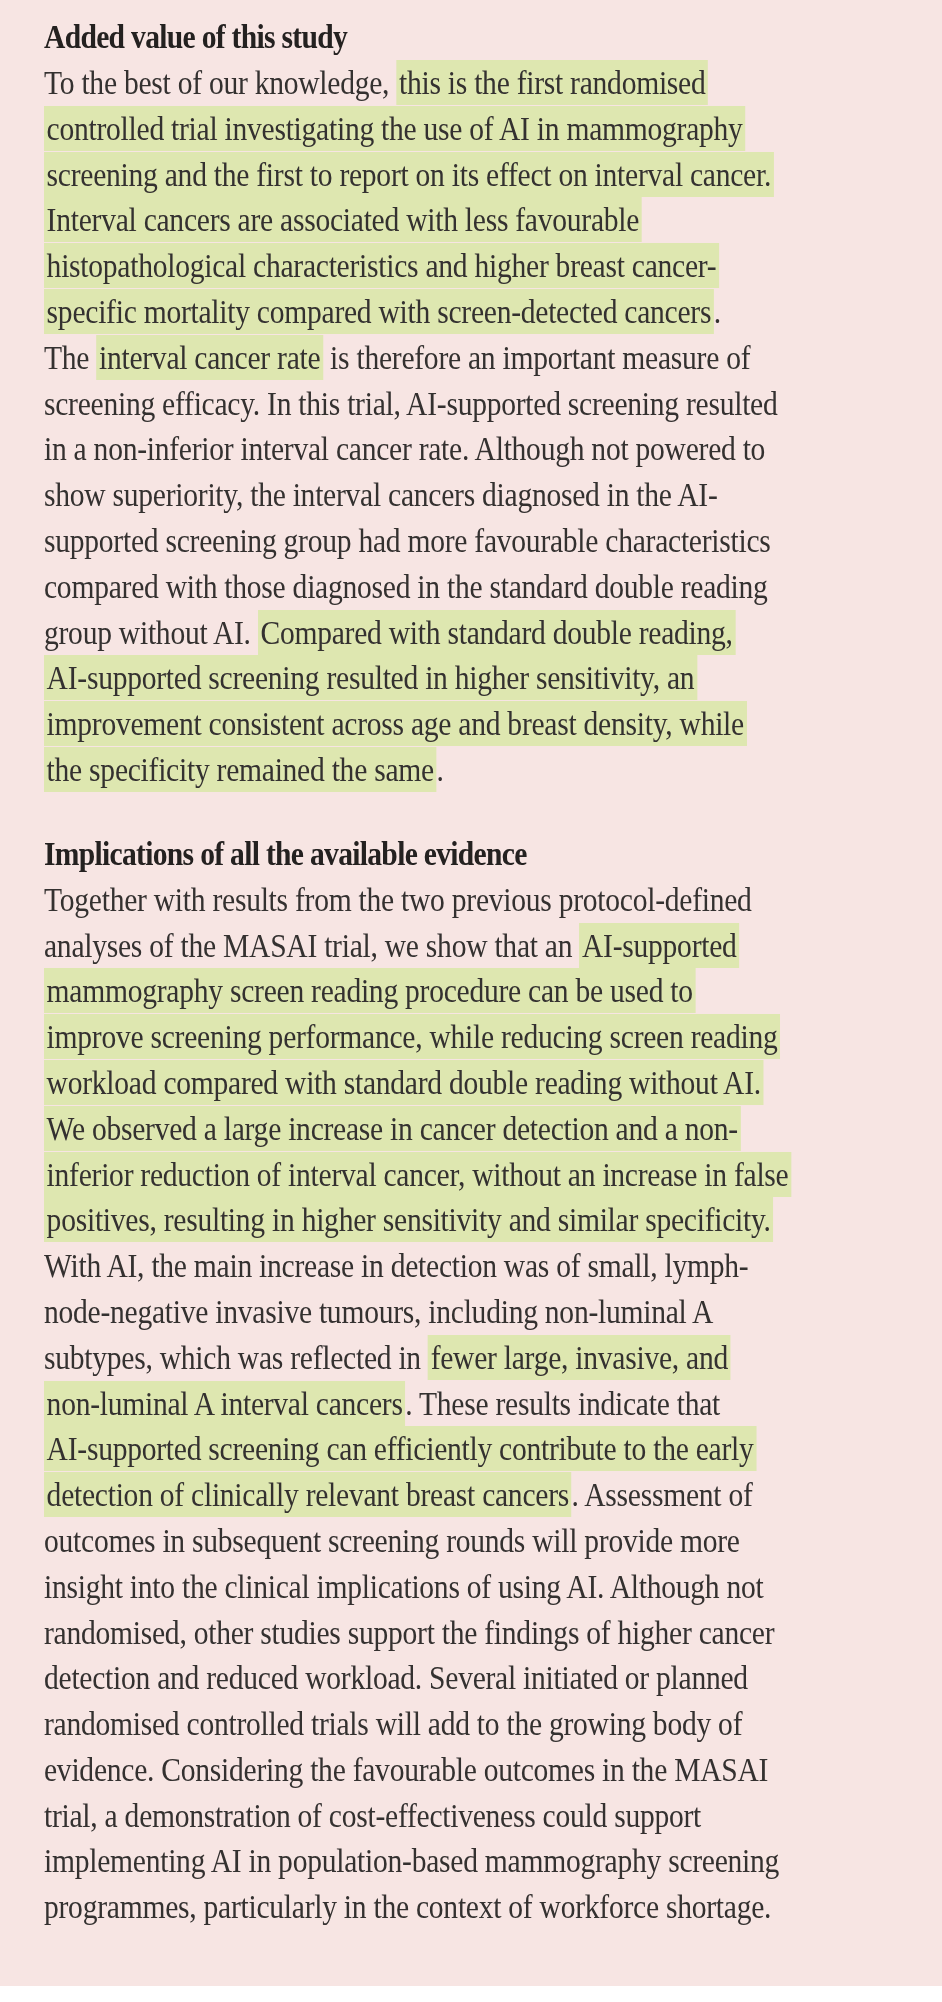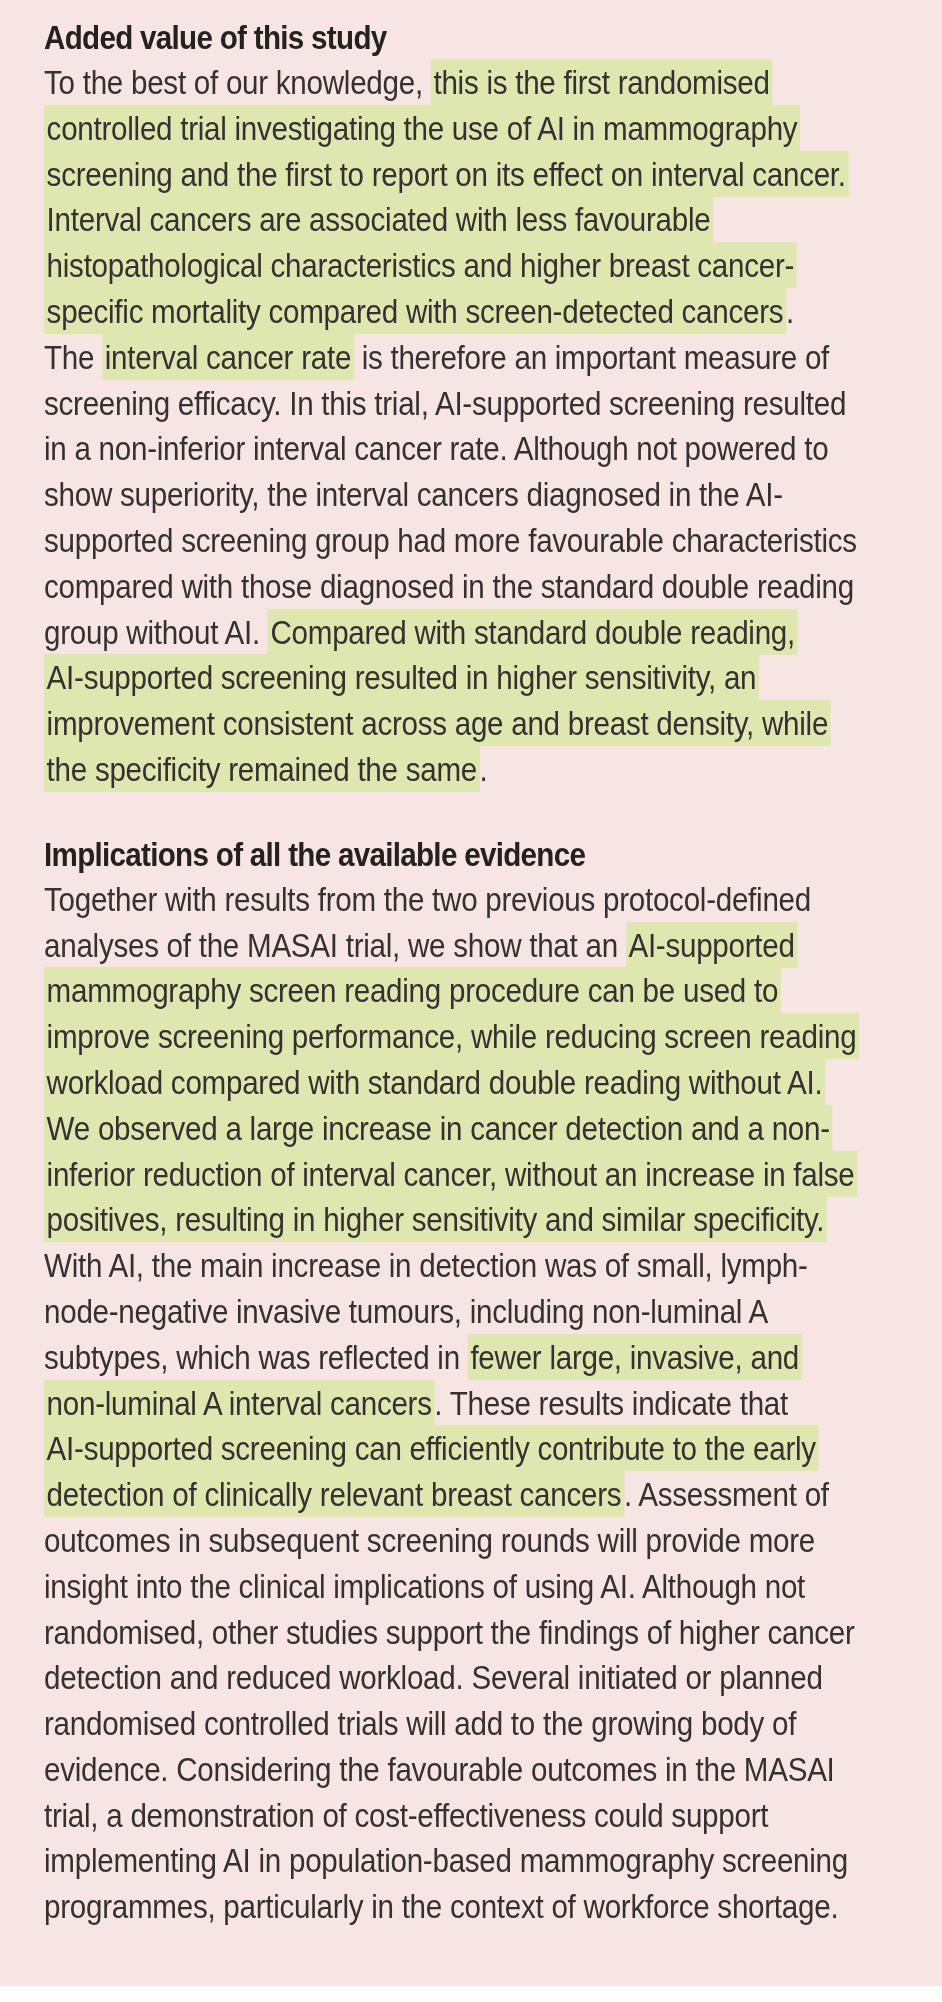--- a/index.html
+++ b/index.html
@@ -20,20 +20,21 @@
     height: 2002px;
     background: var(--page-bg);
     position: relative;
   }
   .panel {
     width: 942px;
     height: 1986px;
     background: var(--panel-bg);
     padding: 14px 30px 0 44px;
     overflow: hidden;
+    font-family: Liberation Serif, serif;
   }
   .content {
     width: 1010px;
     transform: scaleX(0.87);
     transform-origin: 0 0;
   }
   .section-heading {
     margin: 0;
     font-size: 34px;
     font-weight: bold;

